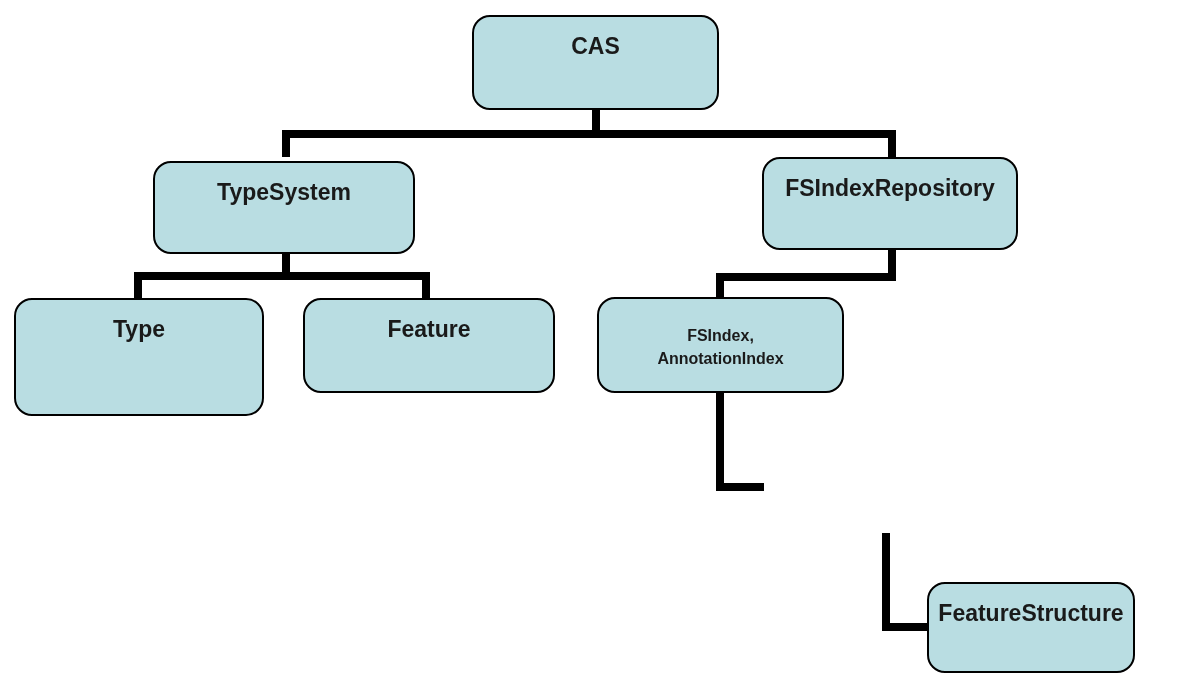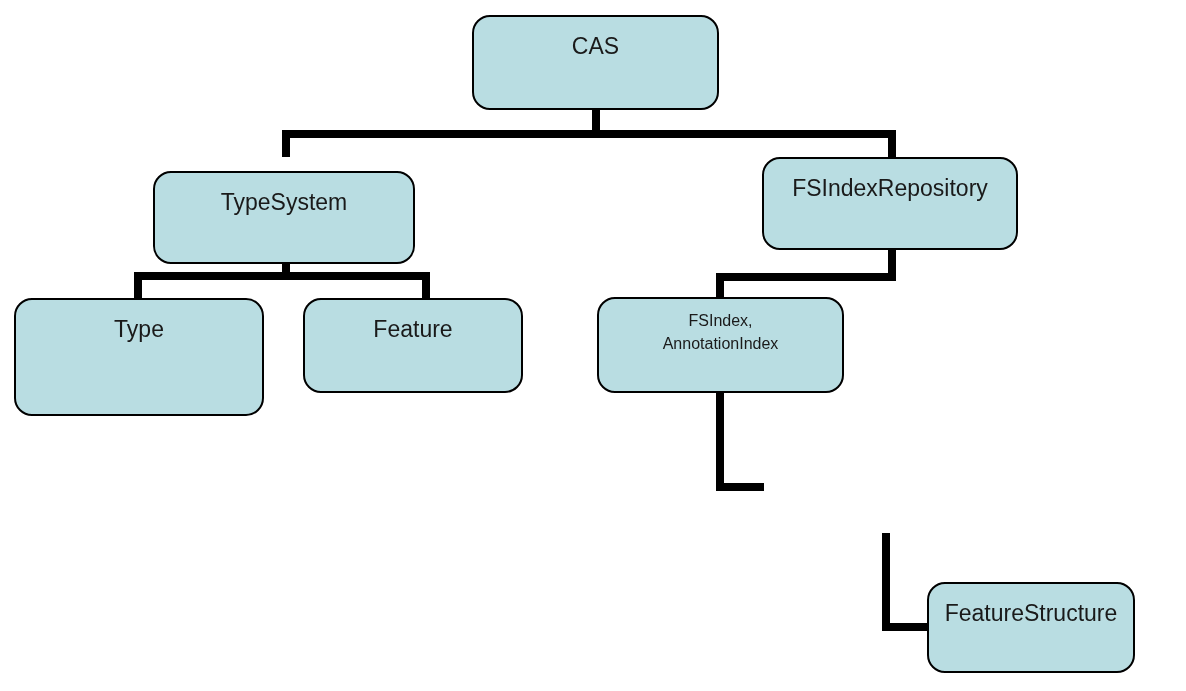--- a/index.html
+++ b/index.html
@@ -36,29 +36,30 @@
     flex-direction: column;
     align-items: center;
     color: var(--text-color);
   }
   .node-label {
     font-size: 23px;
     line-height: 28px;
     margin-top: 15px;
     text-align: center;
     white-space: nowrap;
+    font-weight: bold;
   }
   .node-label.small {
     font-size: 16px;
     line-height: 23px;
     margin-top: 0;
   }
   .node.two-line {
     justify-content: flex-start;
-    padding-top: 10px;
+    padding-top: 25px;
   }
 </style>
 </head>
 <body>
 
 <div class="canvas">
 
   <div class="conn" style="left:592px; top:110px; width:8px; height:28px;"></div>
   <div class="conn" style="left:282px; top:130px; width:614px; height:8px;"></div>
   <div class="conn" style="left:282px; top:130px; width:8px; height:27px;"></div>
@@ -76,33 +77,33 @@
   <div class="conn" style="left:716px; top:392px; width:8px; height:99px;"></div>
   <div class="conn" style="left:716px; top:483px; width:48px; height:8px;"></div>
 
   <div class="conn" style="left:882px; top:533px; width:8px; height:98px;"></div>
   <div class="conn" style="left:882px; top:623px; width:47px; height:8px;"></div>
 
   <div class="node" style="left:472px; top:15px; width:247px; height:95px;">
     <span class="node-label">CAS</span>
   </div>
 
-  <div class="node" style="left:153px; top:171px; width:262px; height:93px;">
+  <div class="node" style="left:153px; top:161px; width:262px; height:93px;">
     <span class="node-label">TypeSystem</span>
   </div>
 
   <div class="node" style="left:762px; top:157px; width:256px; height:93px;">
     <span class="node-label">FSIndexRepository</span>
   </div>
 
   <div class="node" style="left:14px; top:298px; width:250px; height:118px;">
     <span class="node-label">Type</span>
   </div>
 
-  <div class="node" style="left:303px; top:298px; width:220px; height:95px;">
+  <div class="node" style="left:303px; top:298px; width:252px; height:95px;">
     <span class="node-label">Feature</span>
   </div>
 
   <div class="node two-line" style="left:597px; top:297px; width:247px; height:96px;">
     <span class="node-label small">FSIndex,</span>
     <span class="node-label small">AnnotationIndex</span>
   </div>
 
 
   <div class="node" style="left:927px; top:582px; width:208px; height:91px;">

